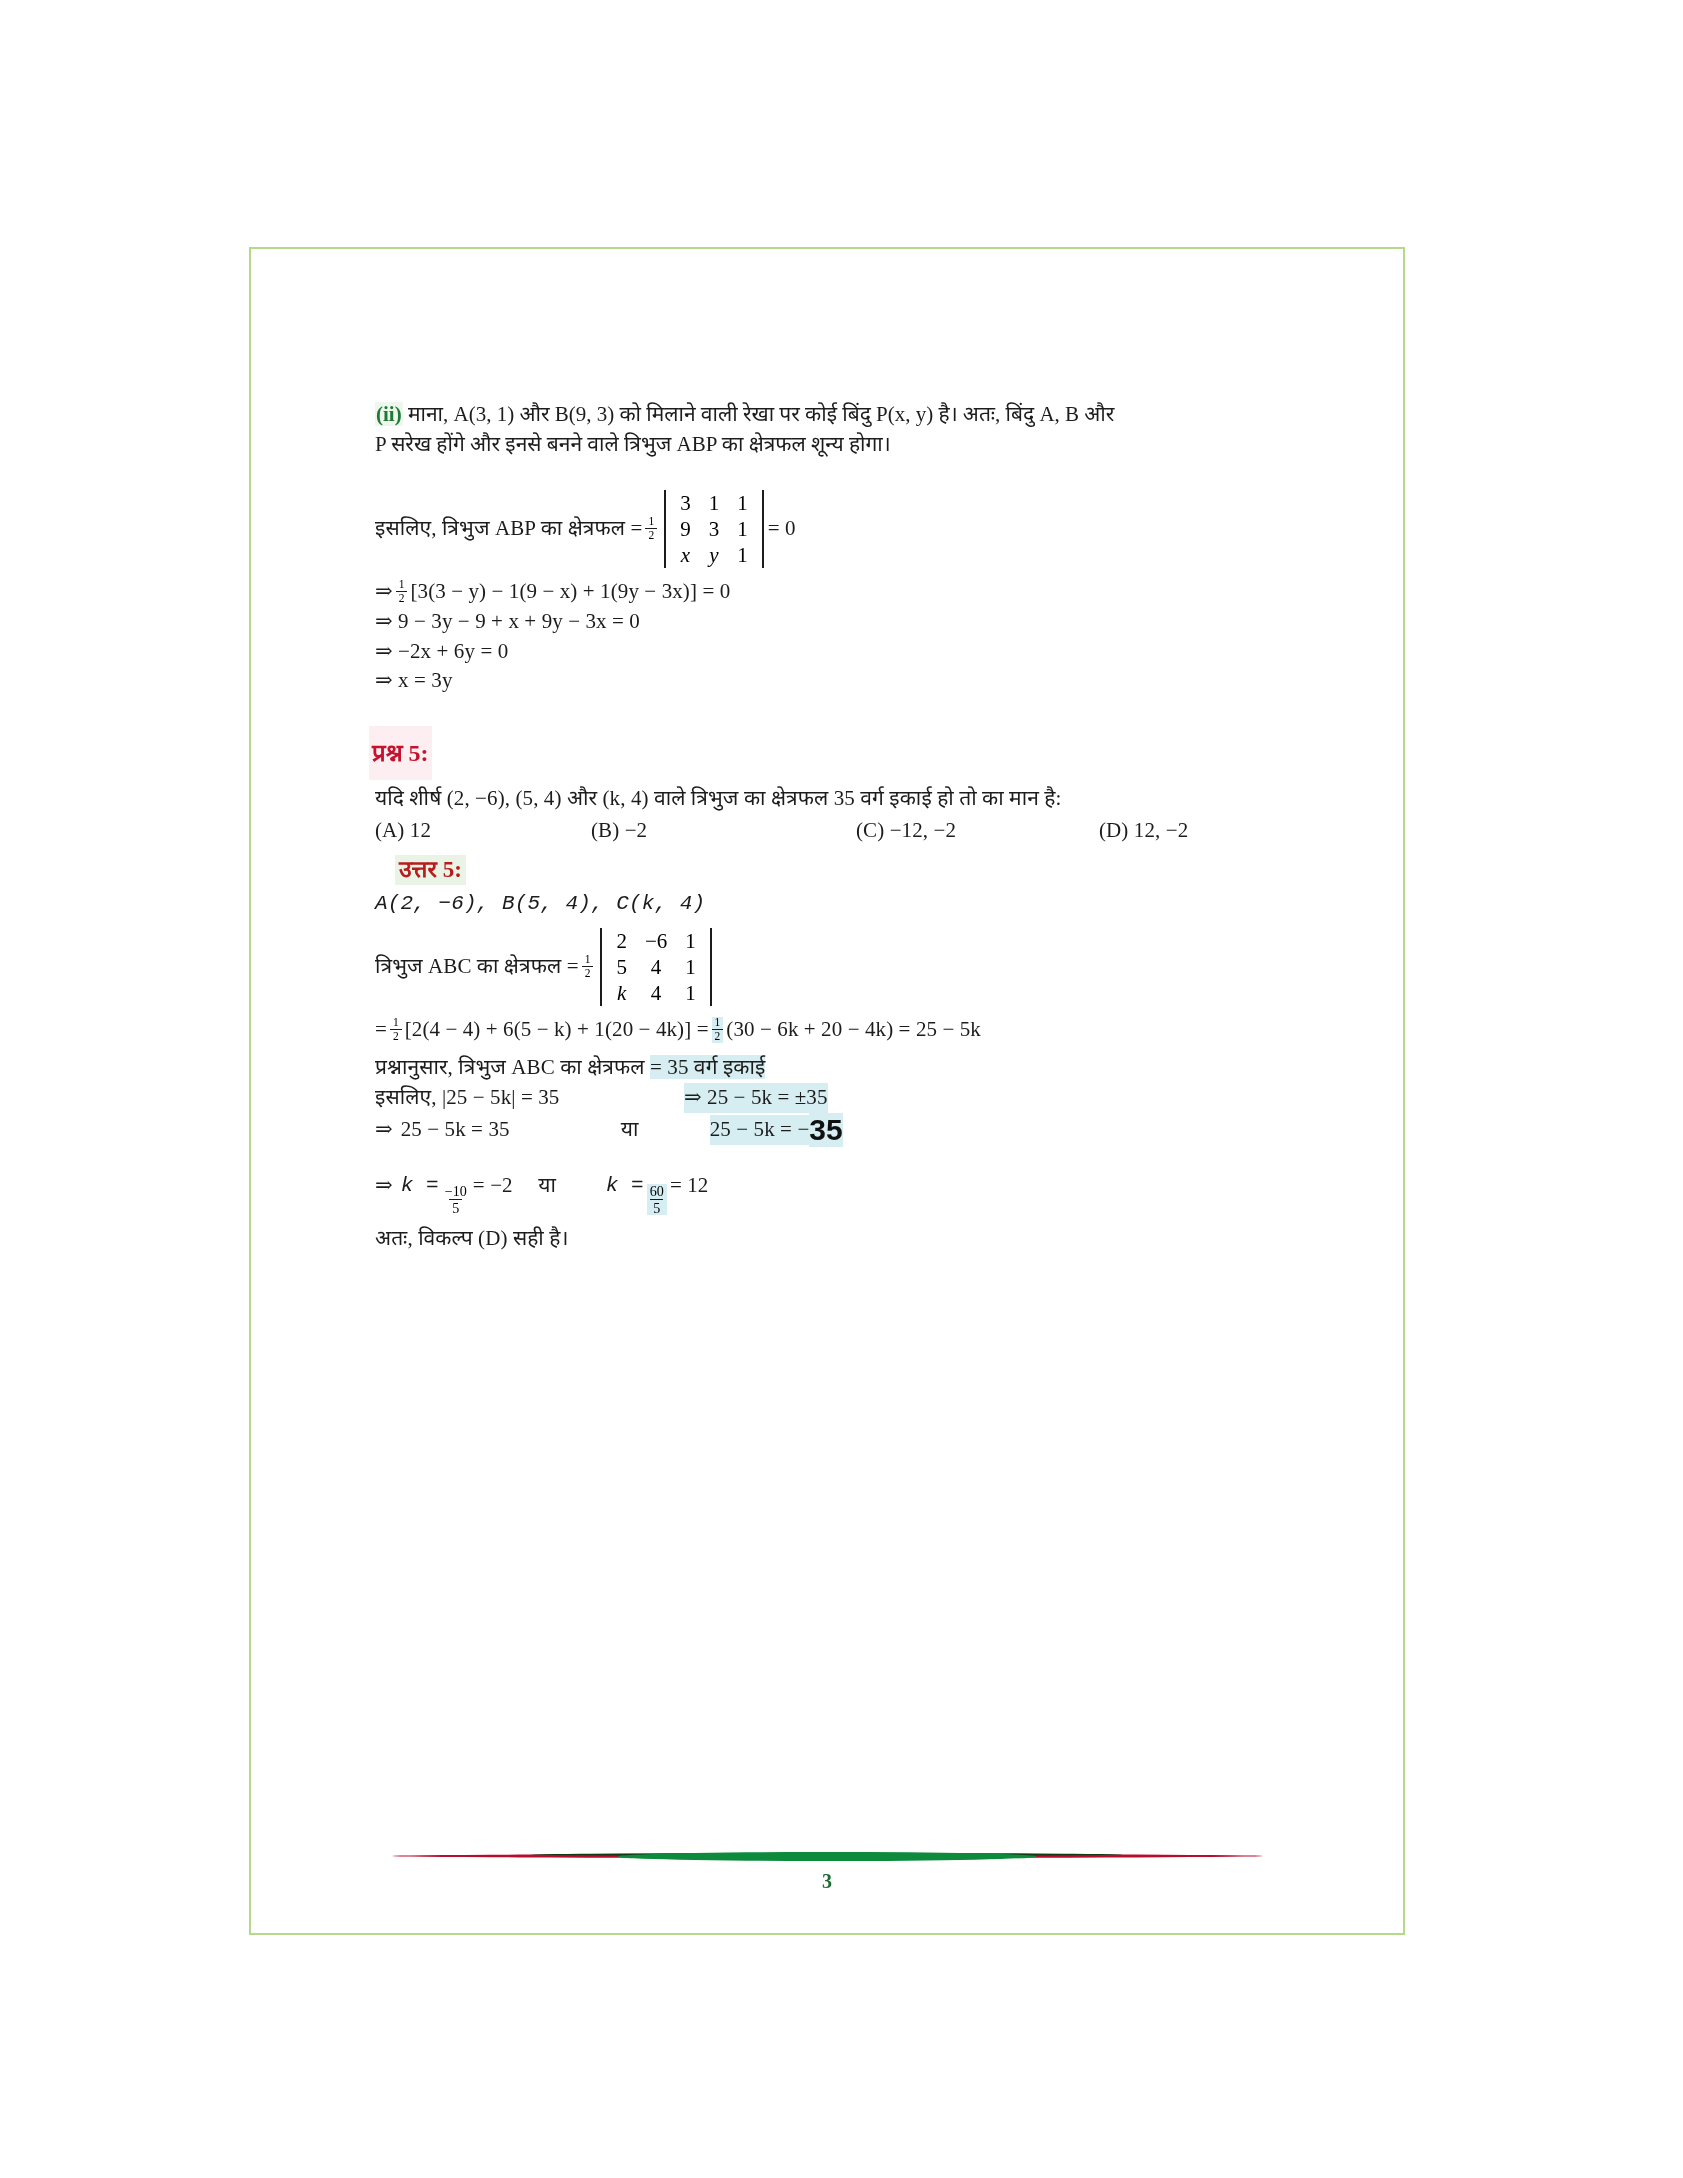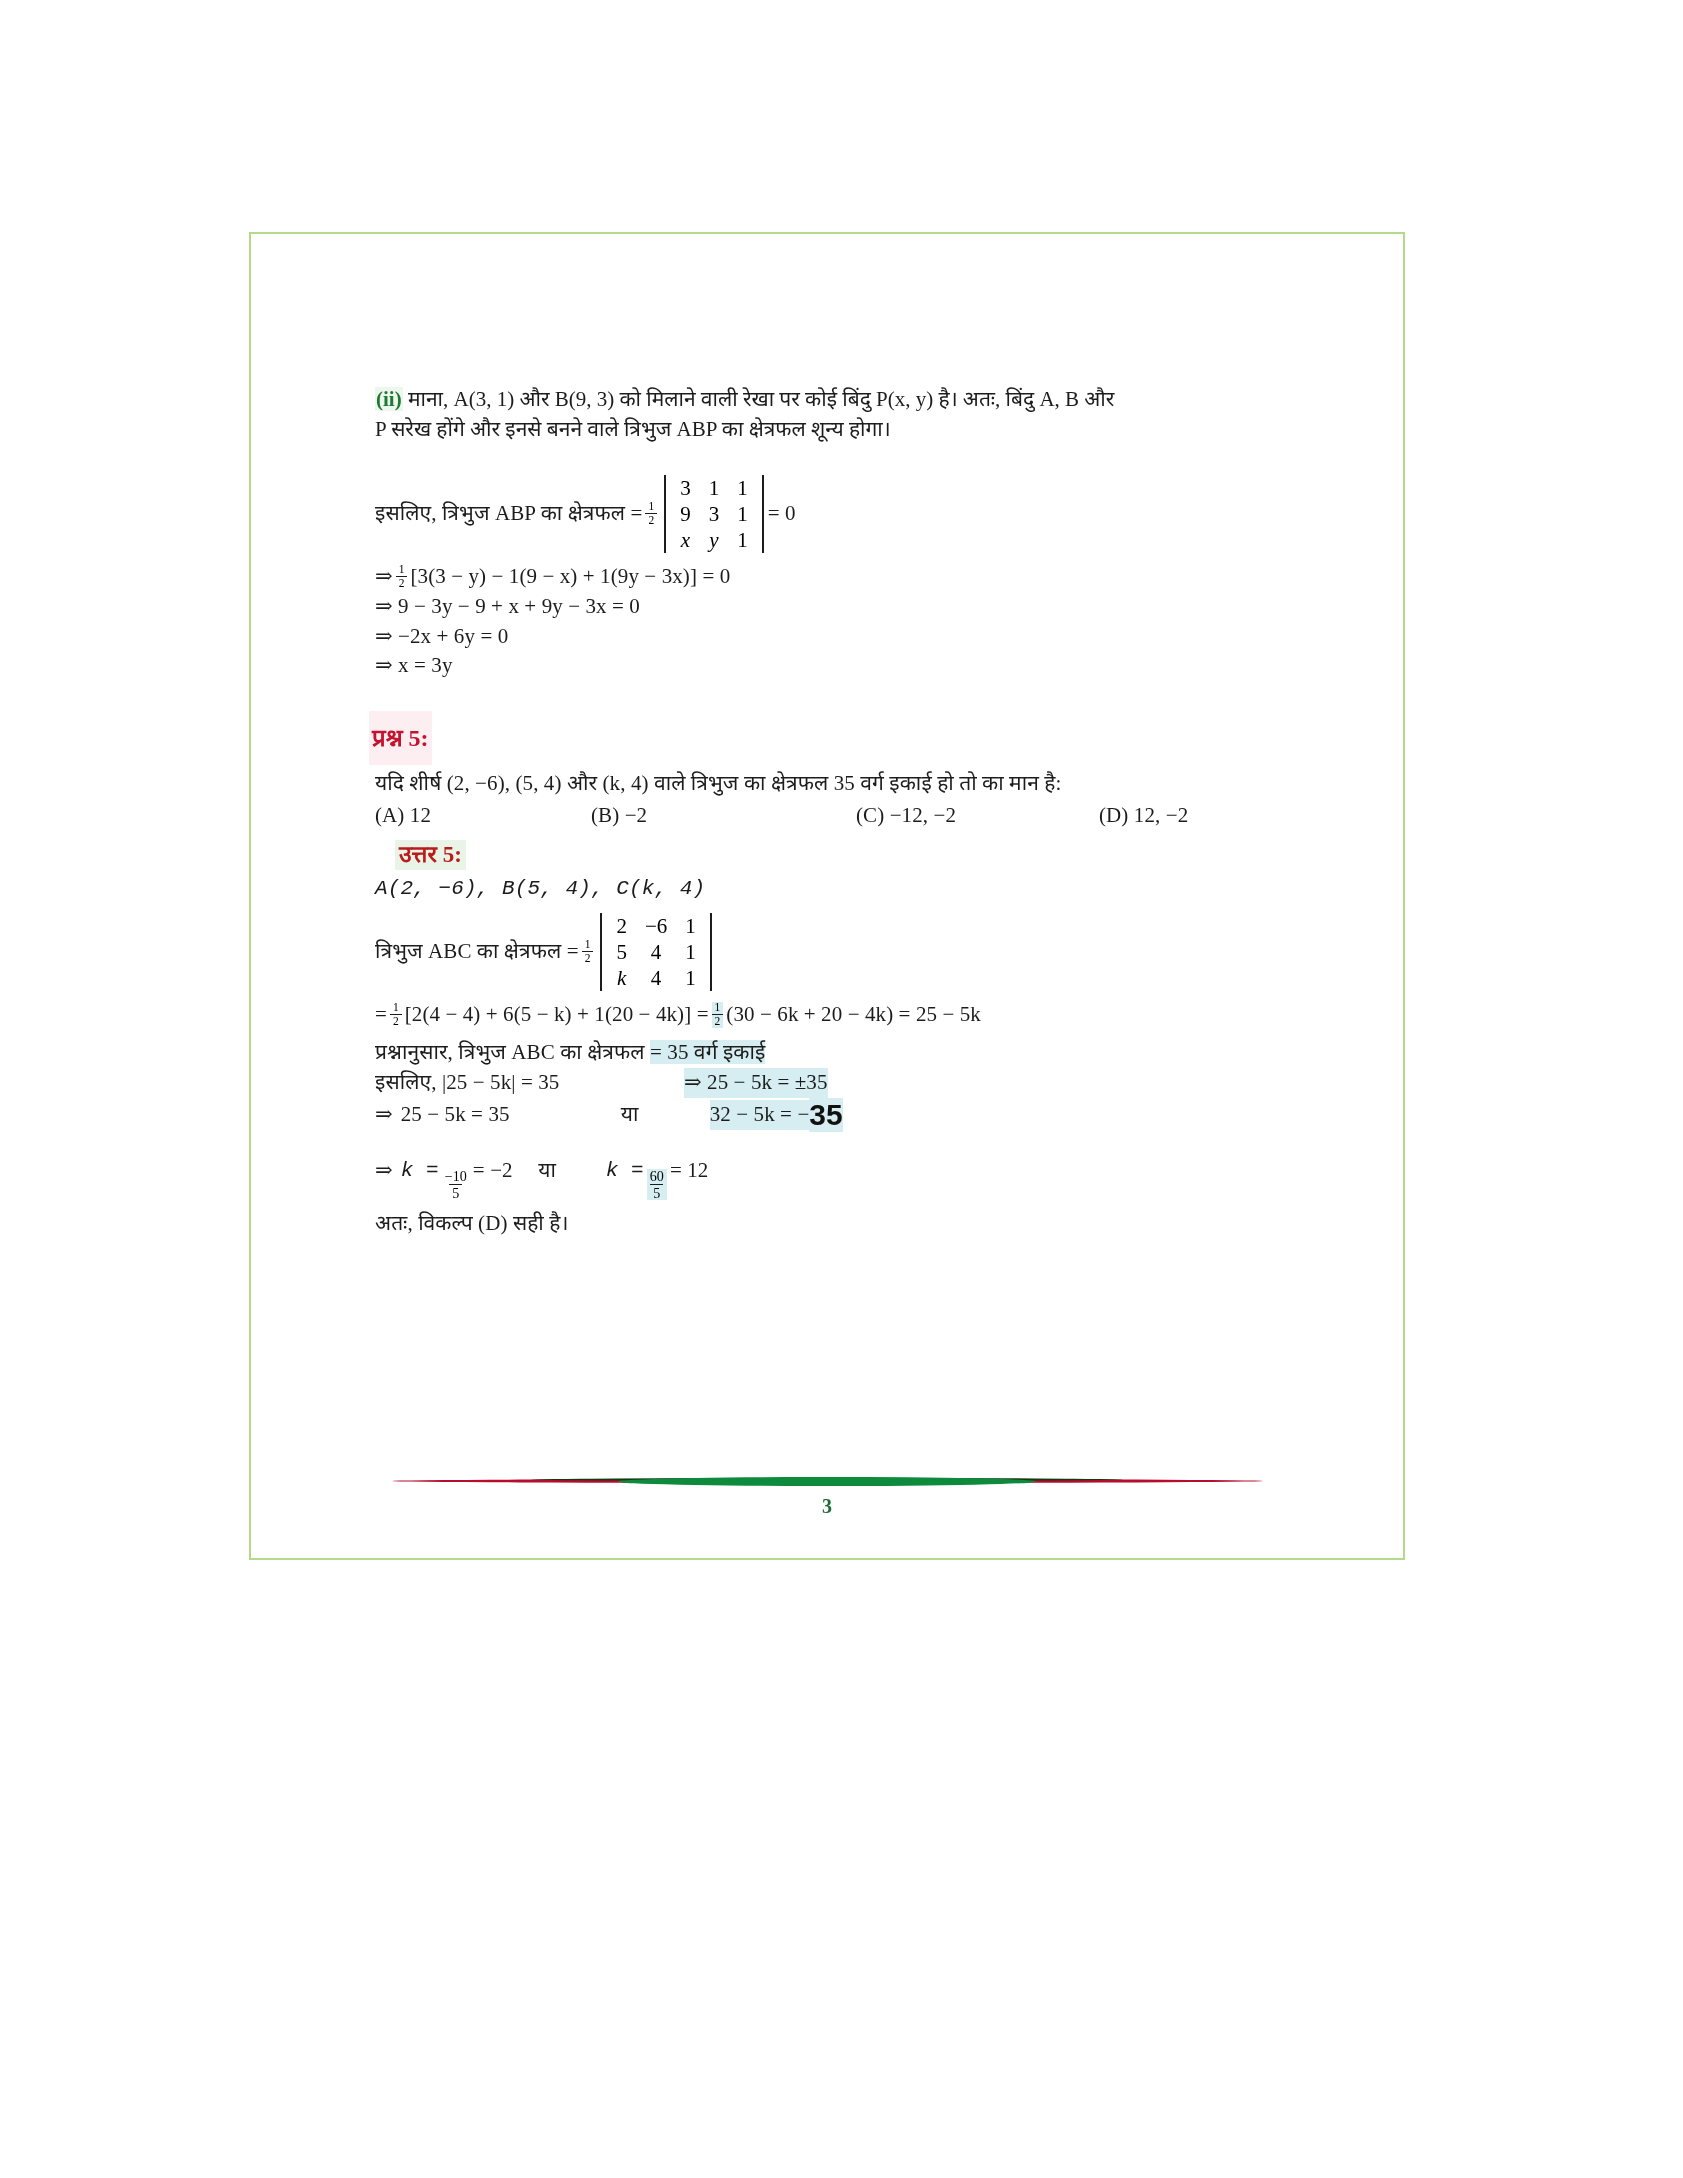--- a/index.html
+++ b/index.html
@@ -12,23 +12,23 @@
     height: 2178px;
     font-family: "Liberation Serif", "DejaVu Serif", serif;
     position: relative;
     overflow: hidden;
   }
 
   
   .page-frame {
     position: absolute;
     left: 249px;
-    top: 232px;
+    top: 247px;
     width: 1156px;
-    height: 1328px;
+    height: 1688px;
     border: 2px solid #b5d98a;
     background: #ffffff;
     box-sizing: border-box;
   }
 
   .page-body {
     position: absolute;
     left: 124px;
     top: 150px;
     width: 916px;
@@ -346,21 +346,21 @@
 
     <div class="eq-row">
       <span class="seg line" style="width:309px;">इसलिए, |25 − 5k| = 35</span>
       <span class="seg line hl-cyan"><span>⇒</span> <span>25 − 5k = ±35</span></span>
     </div>
 
     <div class="eq-row">
       <span class="seg line">⇒</span>
       <span class="seg line" style="width:220px; padding-left:8px;">25 − 5k = 35</span>
       <span class="seg line" style="width:89px;">या</span>
-      <span class="seg line hl-cyan">32 − 5k = −</span>
+      <span class="seg line hl-cyan">25 − 5k = −</span>
       <span class="seg big35">35</span>
     </div>
 
     <div class="block-gap-sm"></div>
 
     <div class="eq-row">
       <span class="seg line">⇒</span>
       <span class="seg line mi" style="padding-left:8px;">k =</span>
       <span class="frac big">
         <span class="n">−10</span>

